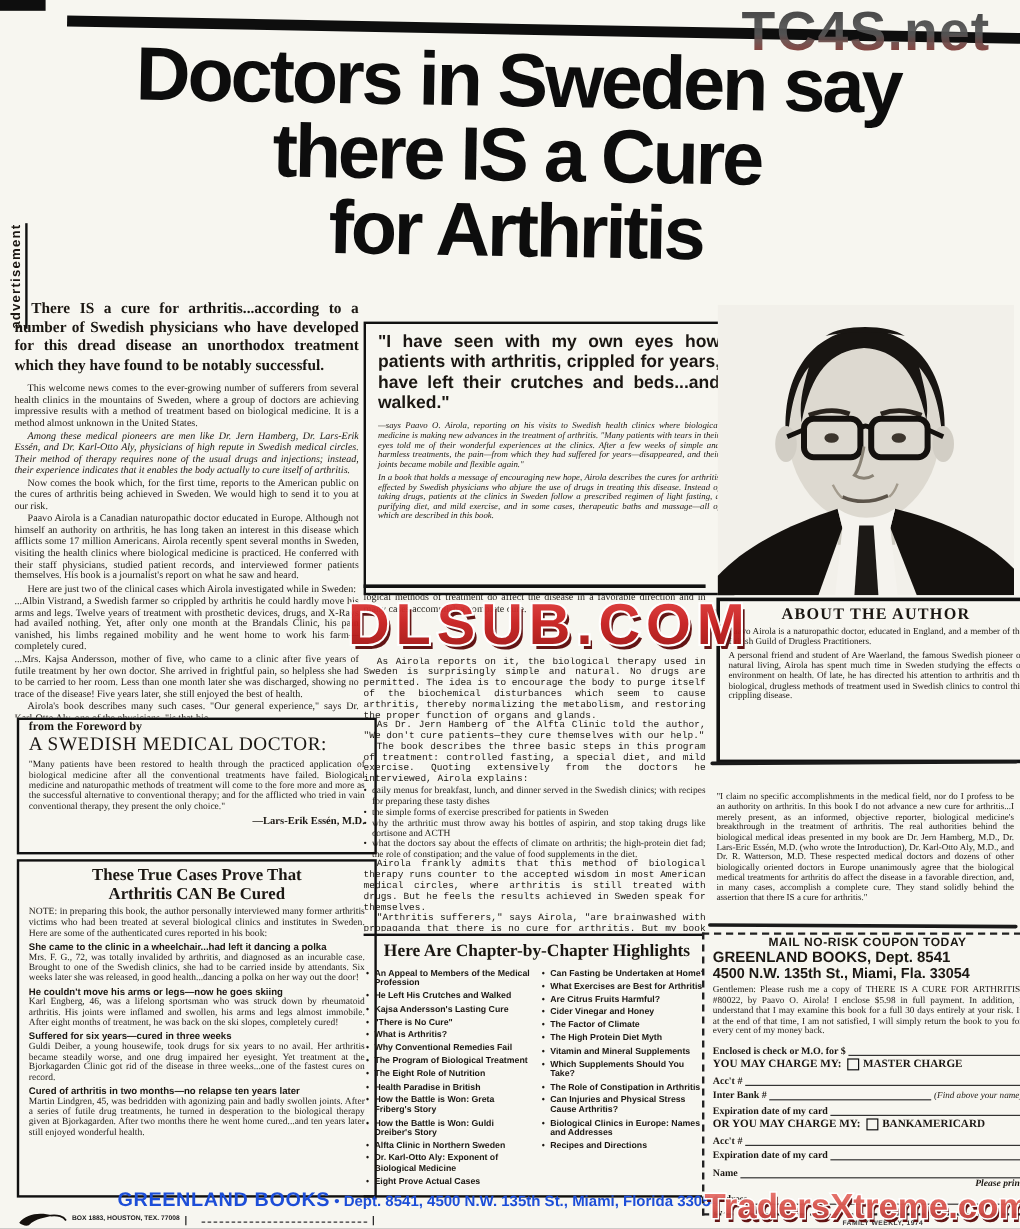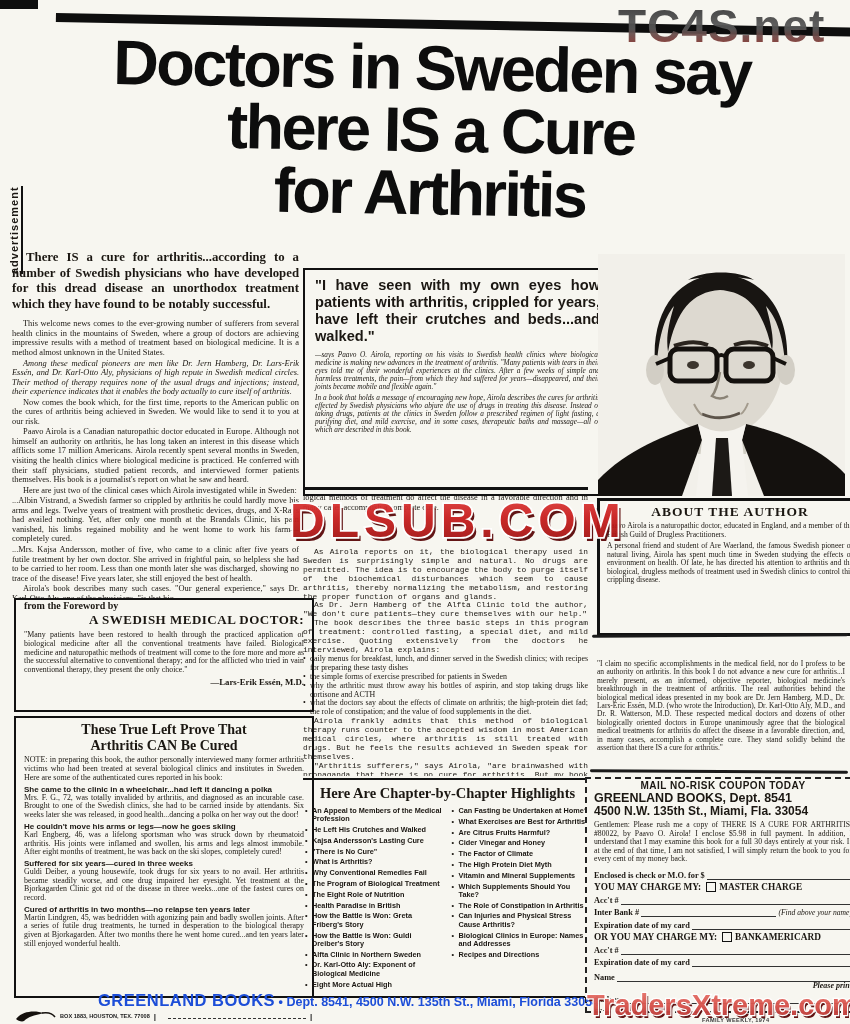--- a/index.html
+++ b/index.html
@@ -26,21 +26,21 @@
   .bt{font-size:8.4px;line-height:9.55px;text-align:justify;}
   .ind{text-indent:11px;}
   
   .col-left{position:absolute;left:12px;top:250px;width:287px;height:348px;overflow:hidden;}
   .intro{font-weight:bold;font-size:12.8px;line-height:15.6px;text-align:justify;text-indent:14px;margin-bottom:7px;}
   .col-left p{margin:0 0 1px 0;}
   .it{font-style:italic;}
   .boxed{position:absolute;border:2px solid #111;background:transparent;}
   #foreword-box{left:14px;top:598px;width:280px;height:110px;padding:0 8px;overflow:hidden;}
   .fw-label{font-weight:bold;font-size:10px;}
-  .fw-head{font-weight:bold;font-size:13px;text-align:right;letter-spacing:.5px;margin:1px 0 3px;}
+  .fw-head{font-weight:normal;font-size:16px;text-align:left;letter-spacing:.5px;margin:1px 0 3px;}
   .fw-quote{font-size:7.9px;line-height:8.8px;text-align:justify;}
   .fw-attr{font-weight:bold;font-size:8.8px;text-align:right;margin-top:2px;}
   #truecases-box{left:14px;top:716px;width:280px;height:270px;padding:4px 8px;overflow:hidden;}
   .tc-head{font-weight:bold;font-size:14px;line-height:15.5px;text-align:center;margin-bottom:3px;}
   .tc-note{font-size:8px;line-height:8.9px;text-align:justify;margin-bottom:2px;}
   .case{margin-bottom:2px;}
   .case-h{font-family:"Liberation Sans",sans-serif;font-weight:bold;font-size:8px;line-height:9px;}
   .case-b{font-size:7.9px;line-height:8.7px;text-align:justify;}
   
   #quote-box{left:303px;top:268px;width:285px;height:210px;padding:7px 10px;overflow:hidden;}
@@ -122,38 +122,38 @@
           <stop offset="1" stop-color="#8f3a34"></stop>
       </linearGradient>
     </defs>
     <text x="4" y="44" font-size="46" letter-spacing="1" fill="url(#gGray)">TC4S.net</text>
   </svg>
 
   <div class="col-left">
     <div class="intro">There IS a cure for arthritis...according to a number of Swedish physicians who have developed for this dread disease an unorthodox treatment which they have found to be notably successful.</div>
     <p class="bt ind">This welcome news comes to the ever-growing number of sufferers from several health clinics in the mountains of Sweden, where a group of doctors are achieving impressive results with a method of treatment based on biological medicine. It is a method almost unknown in the United States.</p>
     <p class="bt ind it">Among these medical pioneers are men like Dr. Jern Hamberg, Dr. Lars-Erik Essén, and Dr. Karl-Otto Aly, physicians of high repute in Swedish medical circles. Their method of therapy requires none of the usual drugs and injections; instead, their experience indicates that it enables the body actually to cure itself of arthritis.</p>
-    <p class="bt ind">Now comes the book which, for the first time, reports to the American public on the cures of arthritis being achieved in Sweden. We would like to send it to you at our risk.</p>
+    <p class="bt ind">Now comes the book which, for the first time, reports to the American public on the cures of arthritis being achieved in Sweden. We would high to send it to you at our risk.</p>
     <p class="bt ind">Paavo Airola is a Canadian naturopathic doctor educated in Europe. Although not himself an authority on arthritis, he has long taken an interest in this disease which afflicts some 17 million Americans. Airola recently spent several months in Sweden, visiting the health clinics where biological medicine is practiced. He conferred with their staff physicians, studied patient records, and interviewed former patients themselves. His book is a journalist's report on what he saw and heard.</p>
     <p class="bt ind">Here are just two of the clinical cases which Airola investigated while in Sweden:</p>
     <p class="bt">...Albin Vistrand, a Swedish farmer so crippled by arthritis he could hardly move his arms and legs. Twelve years of treatment with prosthetic devices, drugs, and X-Rays had availed nothing. Yet, after only one month at the Brandals Clinic, his pain vanished, his limbs regained mobility and he went home to work his farm—completely cured.</p>
     <p class="bt">...Mrs. Kajsa Andersson, mother of five, who came to a clinic after five years of futile treatment by her own doctor. She arrived in frightful pain, so helpless she had to be carried to her room. Less than one month later she was discharged, showing no trace of the disease! Five years later, she still enjoyed the best of health.</p>
     <p class="bt ind">Airola's book describes many such cases. "Our general experience," says Dr. Karl-Otto Aly, one of the physicians, "is that bio-</p>
   </div>
 
   <div id="foreword-box" class="boxed">
     <div class="fw-label">from the Foreword by</div>
     <div class="fw-head">A SWEDISH MEDICAL DOCTOR:</div>
     <div class="fw-quote">"Many patients have been restored to health through the practiced application of biological medicine after all the conventional treatments have failed. Biological medicine and naturopathic methods of treatment will come to the fore more and more as the successful alternative to conventional therapy; and for the afflicted who tried in vain conventional therapy, they present the only choice."</div>
     <div class="fw-attr">—Lars-Erik Essén, M.D.</div>
   </div>
 
   <div id="truecases-box" class="boxed">
     <div class="tc-head">
-      <span>These True Left Prove That</span><br>
+      <span>These True Cases Prove That</span><br>
       <span>Arthritis CAN Be Cured</span>
     </div>
     <div class="tc-note">NOTE: in preparing this book, the author personally interviewed many former arthritis victims who had been treated at several biological clinics and institutes in Sweden. Here are some of the authenticated cures reported in his book:</div>
     <div>
         <div class="case">
         <div class="case-h">She came to the clinic in a wheelchair...had left it dancing a polka</div>
         <div class="case-b">Mrs. F. G., 72, was totally invalided by arthritis, and diagnosed as an incurable case. Brought to one of the Swedish clinics, she had to be carried inside by attendants. Six weeks later she was released, in good health...dancing a polka on her way out the door!</div>
       </div>
         <div class="case">
         <div class="case-h">He couldn't move his arms or legs—now he goes skiing</div>
@@ -214,21 +214,21 @@
           <div class="ch-item">"There is No Cure"</div>
           <div class="ch-item">What is Arthritis?</div>
           <div class="ch-item">Why Conventional Remedies Fail</div>
           <div class="ch-item">The Program of Biological Treatment</div>
           <div class="ch-item">The Eight Role of Nutrition</div>
           <div class="ch-item">Health Paradise in British</div>
           <div class="ch-item">How the Battle is Won: Greta Friberg's Story</div>
           <div class="ch-item">How the Battle is Won: Guldi Dreiber's Story</div>
           <div class="ch-item">Alfta Clinic in Northern Sweden</div>
           <div class="ch-item">Dr. Karl-Otto Aly: Exponent of Biological Medicine</div>
-          <div class="ch-item">Eight More Actual High</div>
+          <div class="ch-item">Eight Prove Actual Cases</div>
         </div>
       <div class="ch-col">
           <div class="ch-item">Can Fasting be Undertaken at Home?</div>
           <div class="ch-item">What Exercises are Best for Arthritis?</div>
           <div class="ch-item">Are Citrus Fruits Harmful?</div>
           <div class="ch-item">Cider Vinegar and Honey</div>
           <div class="ch-item">The Factor of Climate</div>
           <div class="ch-item">The High Protein Diet Myth</div>
           <div class="ch-item">Vitamin and Mineral Supplements</div>
           <div class="ch-item">Which Supplements Should You Take?</div>

